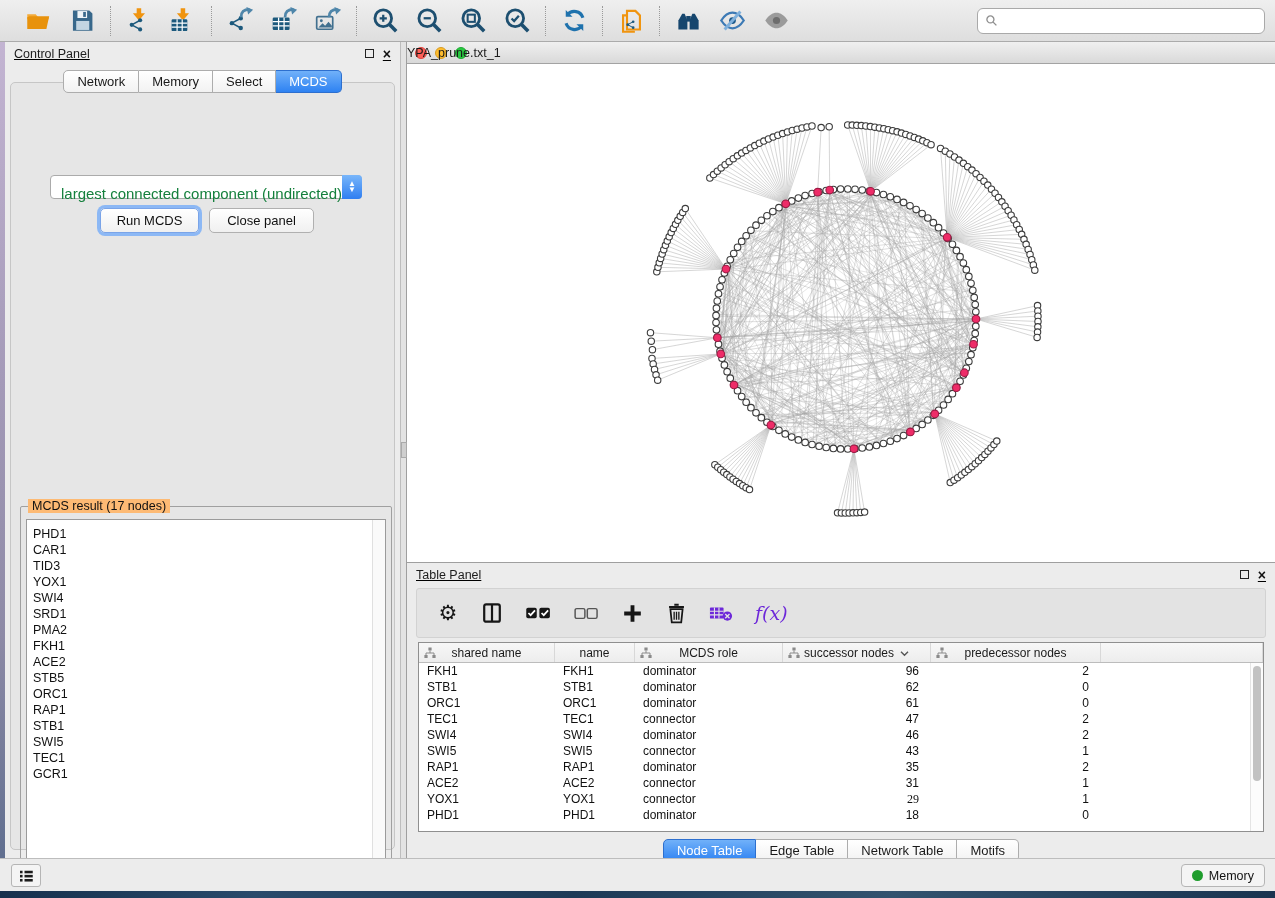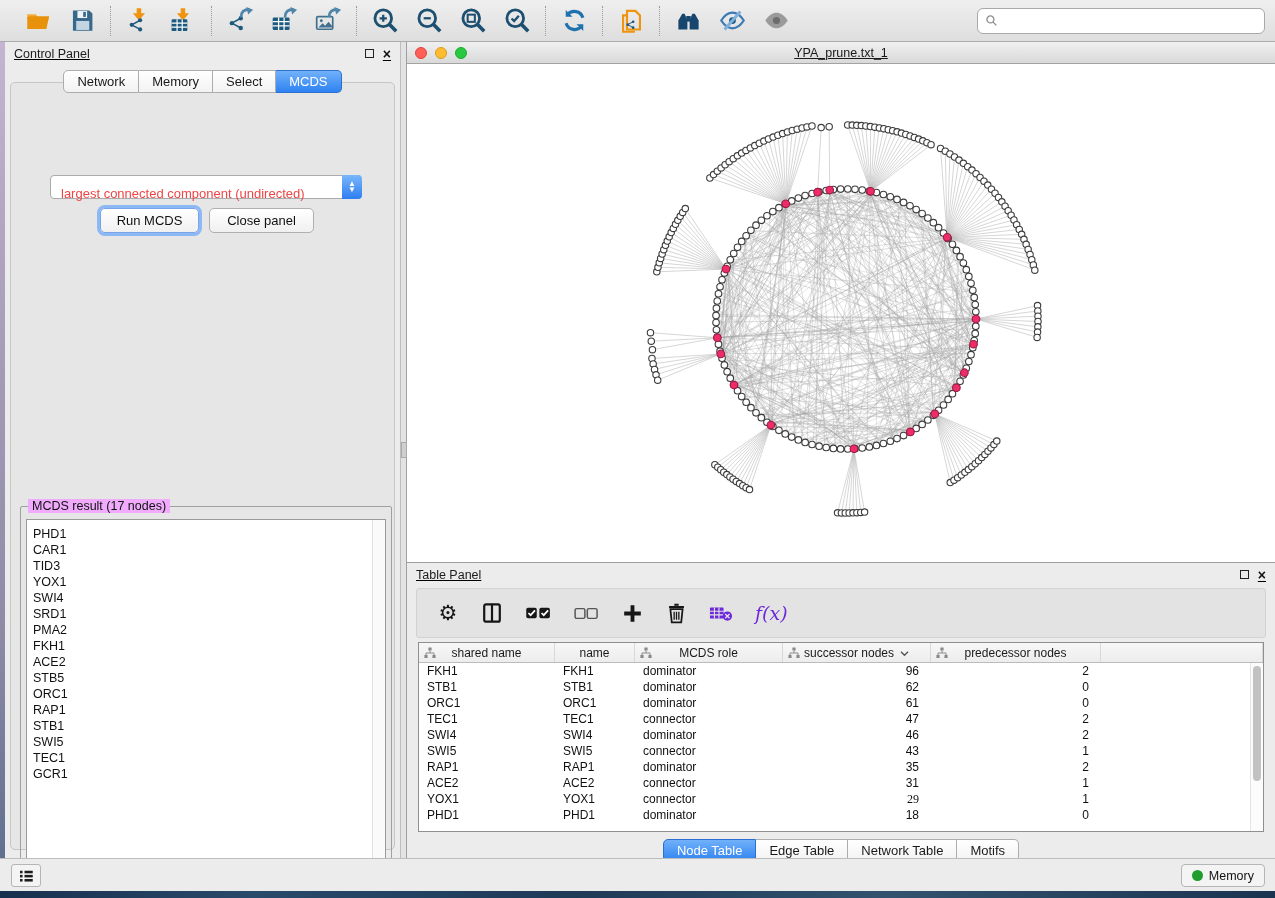--- a/index.html
+++ b/index.html
@@ -42,32 +42,32 @@
   .seg .seg-btn { border:1px solid #adadad; border-left:none; background:linear-gradient(#ffffff,#f2f2f2);
     font-size:13px; color:#1a1a1a; padding:3px 13px; cursor:pointer; font-family:"Liberation Sans",sans-serif; }
   .seg .seg-btn:first-child { border-left:1px solid #adadad; border-radius:5px 0 0 5px; }
   .seg .seg-btn:last-child { border-radius:0 5px 5px 0; }
   .seg .seg-btn.sel { background:linear-gradient(#71b1f9,#2e82f2); color:#fff; border-color:#2d6fce; }
   .cp-body { position:absolute; left:5px; top:40px; width:385px; height:768px;
     background:#e6e6e6; border:1px solid #c6c6c6; border-radius:5px; }
   .opt-label { position:absolute; left:0; top:74px; width:100%; text-align:center; font-size:13px; color:#111; }
   .combo { position:absolute; left:39px; top:92px; width:312px; height:24px; background:#fff;
     border:1px solid #ababab; border-radius:4px; display:flex; align-items:center; cursor:pointer; }
-  .combo-value { flex:1; font-size:13px; color:#ef4444; padding-left:10px; white-space:nowrap; overflow:hidden;margin-top:12px; }
+  .combo-value { flex:1; font-size:15px; color:#15803d; padding-left:10px; white-space:nowrap; overflow:hidden;margin-top:12px; }
   .combo-stepper { width:20px; height:24px; margin-right:-1px; border-radius:0 4px 4px 0;
     background:linear-gradient(#79b6fa,#2f7ef1); display:flex; flex-direction:column; align-items:center; justify-content:center; }
   .combo-stepper span { color:#fff; font-size:8px; line-height:6px; }
   .btn { background:linear-gradient(#ffffff,#f0f0f0); border:1px solid #b0b0b0; border-radius:5px;
     font-size:13px; color:#111; padding:3px 14px; cursor:pointer; font-family:"Liberation Sans",sans-serif; }
   .btn.default-focus { box-shadow:0 0 0 3px rgba(110,168,250,.75); border-color:#7aa4e8; }
   .run-btn { position:absolute; left:89px; top:125px; width:99px; height:25px; }
   .closep-btn { position:absolute; left:198px; top:125px; width:105px; height:25px; }
   .groupbox { position:absolute; left:9px; top:423px; width:372px; height:376px;
     border:1px solid #a0a0a0; border-radius:2px; }
-  .groupbox-label { position:absolute; top:-8px; left:7px; background:#f0abfc; padding:0 4px;
+  .groupbox-label { position:absolute; top:-8px; left:7px; background:#fdba74; padding:0 4px;
     font-size:12.5px; color:#111; }
   .mcds-list { position:absolute; left:5px; top:12px; right:5px; bottom:5px; background:#fff;
     border:1px solid #9b9b9b; overflow:hidden; }
   .mcds-scroll { position:absolute; right:0; top:0; width:13px; height:100%; background:#fafafa; border-left:1px solid #e0e0e0; }
   .mcds-item { font-size:12.5px; color:#111; line-height:16px; padding-left:6px; }
 
   
   .v-split { position:absolute; left:401px; top:42px; width:6px; height:816px; background:#e3e3e3;
     border-right:1px solid #9f9f9f; z-index:2; cursor:col-resize; }
   .v-split .grip { position:absolute; top:400px; left:0px; width:6px; height:16px; background:#cfcfcf; border:1px solid #aaa; }
@@ -75,21 +75,21 @@
   
   .net-window { position:absolute; left:407px; top:42px; width:868px; height:521px; background:#fff;
     border-bottom:1px solid #9f9f9f; z-index:1; }
   .net-titlebar { height:22px; background:linear-gradient(#f0f0f0,#d9d9d9); border-bottom:1px solid #a3a3a3;
     display:flex; align-items:center; position:relative; }
   .traffic { display:flex; gap:8px; margin-left:8px; }
   .tl { width:12px; height:12px; border-radius:50%; cursor:pointer; }
   .tl.red { background:#ff5f57; border:1px solid #e0443e; }
   .tl.yellow { background:#febc2e; border:1px solid #d89c22; }
   .tl.green { background:#28c840; border:1px solid #1eaa33; }
-  .net-title { position:absolute; left:0; right:0; text-align:center; font-size:12.5px; color:#1a1a1a;text-decoration:underline; }
+  .net-title { position:absolute; left:0; right:0; font-size:12.5px; color:#1a1a1a; }
   .net-canvas { position:absolute; left:0; top:22px; right:0; bottom:0; background:#fff; }
 
   
   .table-panel { position:absolute; left:407px; top:563px; width:868px; height:295px; background:#ececec; z-index:1; }
   .tp-toolbar { position:absolute; left:9px; top:25px; width:850px; height:50px; background:#e3e3e3;
     border:1px solid #d2d2d2; border-radius:3px; display:flex; align-items:center; gap:22px; padding:0 20px; }
   .tp-icon { display:flex; align-items:center; justify-content:center; min-width:22px; height:26px; cursor:pointer; color:#161616; }
   .tp-icon.disabled { color:#6d28d9; cursor:default;align-items:center; }
   .tp-icon svg { display:block; }
   .tbl { position:absolute; left:11px; top:79px; width:846px; height:190px; background:#fff; border:1px solid #8f8f8f; }

